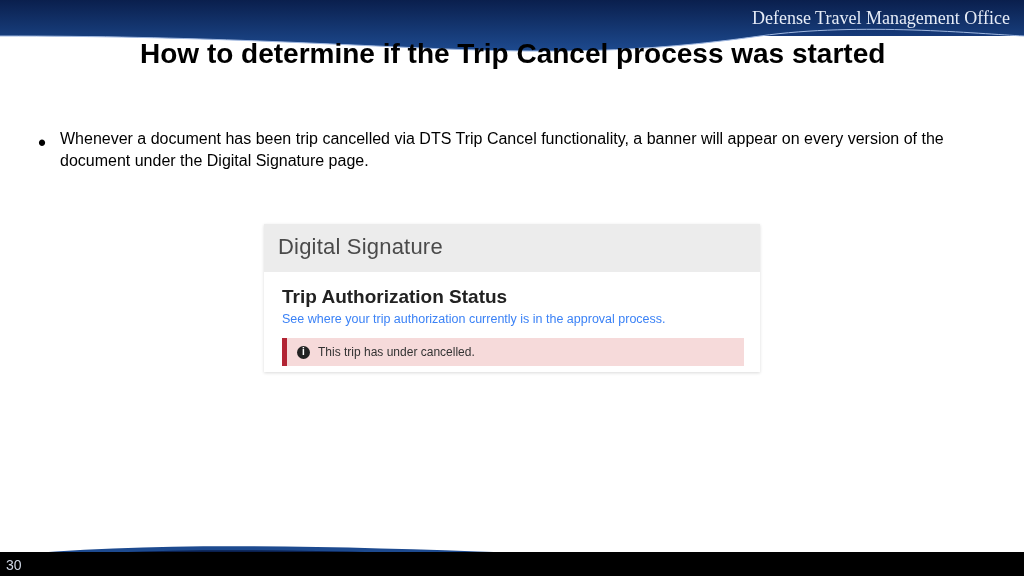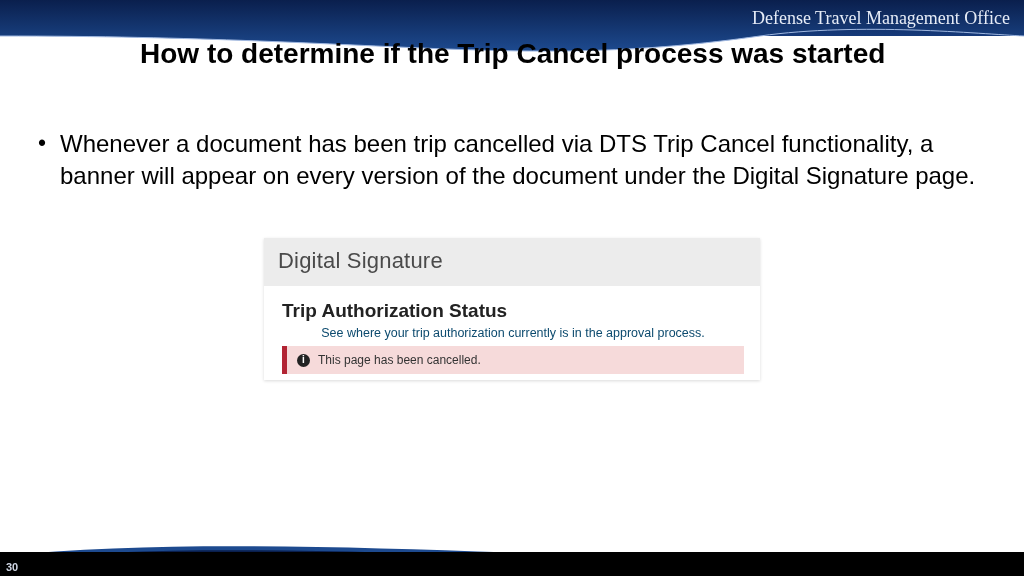--- a/index.html
+++ b/index.html
@@ -47,62 +47,62 @@
 
   
   .title {
     position: absolute; top: 38px; left: 140px; right: 12px;
     font-weight: 700; font-size: 28px; color: #000;
   }
 
   
   .body {
     position: absolute; top: 128px; left: 38px; right: 38px;
-    font-size: 24px; color: #000; line-height: 1.35;
+    font-size: 16px; color: #000; line-height: 1.35;
   }
   .body ul { list-style: none; }
   .body li { position: relative; padding-left: 22px; }
   .body li::before {
     content: "•"; position: absolute; left: 0; top: 0; font-size: 23px;
   }
 
   
   .ds-box {
-    position: absolute; top: 238px; left: 264px; width: 496px;
+    position: absolute; top: 224px; left: 264px; width: 496px;
     background: #fff; box-shadow: 0 1px 3px rgba(0,0,0,0.15);
     font-family: 'Segoe UI', Arial, sans-serif;
   }
   .ds-header {
     background: #ececec; color: #4a4a4a; font-size: 22px; font-weight: 400;
     padding: 10px 14px 12px 14px; letter-spacing: 0.2px;
   }
   .ds-body { padding: 14px 16px 6px 18px; }
   .ds-subtitle { font-size: 19px; font-weight: 700; color: #222; margin-bottom: 4px; }
-  .ds-subtext  { font-size: 12.5px; color: #0c4a6e; margin-bottom: 6px; text-align: center; }
+  .ds-subtext  { font-size: 12.5px; color: #3b82f6; margin-bottom: 12px; }
   .ds-alert {
     background: #f6dada; border-left: 5px solid #b22434;
     padding: 7px 10px; display: flex; align-items: center; gap: 8px;
     font-size: 12px; color: #333;
   }
   .ds-alert .ico {
     width: 13px; height: 13px; border-radius: 50%; background: #222; color: #fff;
     display: inline-flex; align-items: center; justify-content: center;
     font-size: 10px; font-weight: 700; line-height: 1;
   }
 
   
   .botbar {
     position: absolute; bottom: 0; left: 0; width: 100%; height: 24px;
     background: #000;
   }
   .botbar-swoosh {
     position: absolute; bottom: 0; left: 0; width: 100%; height: 60px; pointer-events: none;
   }
   .pagenum {
-    position: absolute; left: 6px; bottom: 3px; color: #cfd6e4; font-size: 11px; font-weight: bold;
+    position: absolute; left: 6px; bottom: 3px; color: #cfd6e4; font-size: 14px;
   }
   .botright {
     position: absolute; right: 14px; bottom: 3px; color: #e6ecf7; font-size: 14px;
     font-family: Georgia, 'Times New Roman', serif;
   }
 </style>
 </head>
 <body>
 
 <div class="slide">
@@ -129,21 +129,21 @@
     </ul>
   </div>
 
   <div class="ds-box">
     <div class="ds-header">Digital Signature</div>
     <div class="ds-body">
       <div class="ds-subtitle">Trip Authorization Status</div>
       <div class="ds-subtext">See where your trip authorization currently is in the approval process.</div>
       <div class="ds-alert">
         <span class="ico">i</span>
-        <span>This page has been cancelled.</span>
+        <span>This trip has under cancelled.</span>
       </div>
     </div>
   </div>
 
   <svg class="botbar-swoosh" viewBox="0 0 1024 60" preserveAspectRatio="none">
     <path d="M0,40 C300,10 700,60 1024,40 L1024,60 L0,60 Z" fill="#1d4a8f"></path>
     <path d="M0,44 C300,14 700,64 1024,44 L1024,60 L0,60 Z" fill="#0a1f4d"></path>
   </svg>
   <div class="botbar"></div>
   <div class="pagenum">30</div>

